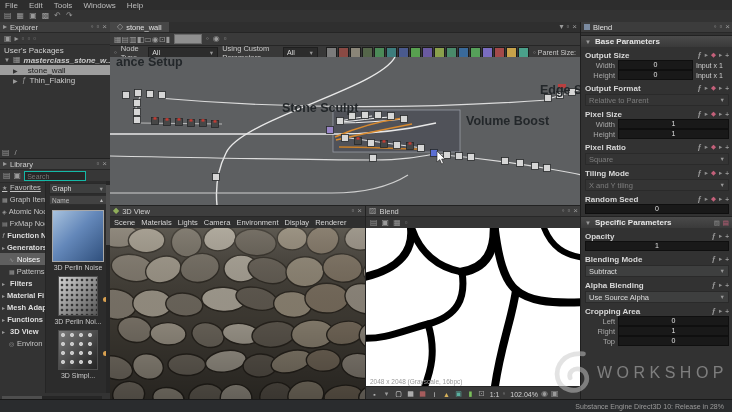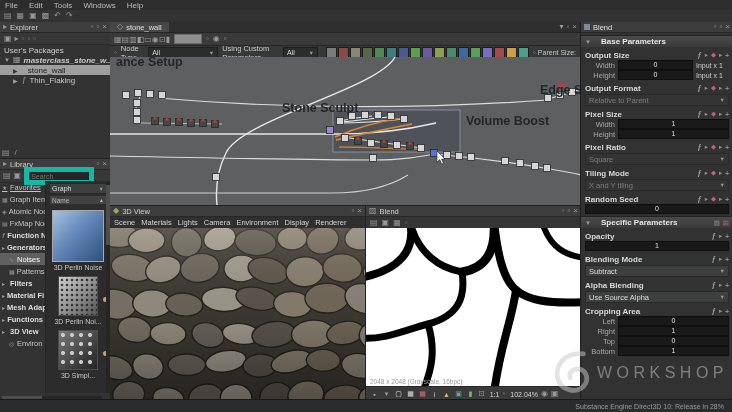--- a/index.html
+++ b/index.html
@@ -24,21 +24,21 @@
   .tree-row{height:10px;display:flex;align-items:center;gap:3px;padding:0 2px;font-size:8px;color:#c9c9c9;
             white-space:nowrap;overflow:hidden;}
   .tree-row.sel{background:#9e9e9e;color:#1c1c1c;}
   .tree-row .arrow{font-size:6px;color:#9a9a9a;width:6px;}
   .tree-row.sel .arrow{color:#333;}
   .exp-bottom{position:absolute;bottom:1px;left:2px;display:flex;gap:5px;color:#8a8a8a;font-size:7px;}
   
   .library-panel{position:absolute;left:0;top:158px;width:110px;height:242px;background:#333;
                  border-right:1px solid #222;border-top:1px solid #222;}
   .lib-toolbar{height:12px;display:flex;gap:3px;align-items:center;padding:0 3px;background:#373737;border-bottom:1px solid #2a2a2a;}
-  .search-input{width:56px;height:8px;background:#262626;border:5px solid #14b8a6;color:#cfcfcf;
+  .search-input{width:56px;height:8px;background:#262626;border:1px solid #14b8a6;color:#cfcfcf;
                 font-size:7px;padding:0 2px;font-family:inherit;}
   .lib-body{position:absolute;top:22px;bottom:8px;left:0;right:0;display:flex;}
   .lib-list{width:45px;overflow:hidden;}
   .lib-row{height:12px;display:flex;align-items:center;gap:2px;padding:0 2px;font-size:7.5px;
            color:#c5c5c5;white-space:nowrap;overflow:hidden;}
   .lib-row.bold{font-weight:bold;color:#dedede;}
   .lib-row.sel{background:#5f5f5f;color:#fff;}
   .lib-row .li-icon{font-size:6px;color:#969696;width:6px;}
   .lib-thumbs{flex:1;background:#2c2c2c;border-left:1px solid #252525;overflow:hidden;position:relative;}
   .scope-dd{margin:2px 3px 0 3px;height:9px;background:#3e3f3f;border:1px solid #2a2a2a;display:flex;
@@ -94,21 +94,21 @@
   .view2d-bottombar{position:absolute;left:0;right:0;bottom:0;height:14px;background:#3a3a3a;display:flex;
                     gap:3px;align-items:center;padding:0 4px;font-size:7px;border-top:1px solid #282828;}
   .v2icon{width:9px;height:9px;display:inline-flex;align-items:center;justify-content:center;font-size:7px;}
   .zoom-text{color:#d2d2d2;margin-left:2px;}
   
   .params-panel{position:absolute;left:580px;top:22px;width:152px;height:378px;background:#323232;
                 border-left:1px solid #1f1f1f;}
   .ptab{height:10px;background:#3c3c3c;display:flex;align-items:center;gap:3px;padding:0 3px;
         font-size:7.5px;color:#e0e0e0;border-bottom:1px solid #282828;}
   .ptab-icon{width:6px;height:6px;background:#7a8aa0;display:inline-block;}
-  .section{height:11px;background:linear-gradient(#4a4a4a,#3a3a3a);display:flex;align-items:center;gap:10px;
+  .section{height:11px;background:linear-gradient(#4a4a4a,#3a3a3a);display:flex;align-items:center;gap:4px;
            font-weight:bold;font-size:8px;color:#e6e6e6;padding:0 4px;margin-top:2px;border-top:1px solid #222;}
   .phead{display:flex;align-items:center;height:10px;padding:0 4px;font-weight:bold;font-size:8px;
          color:#d8d8d8;margin-top:3px;}
   .picons{margin-left:auto;display:flex;gap:3px;font-size:6.5px;color:#8f8f8f;align-items:center;}
   .pink{color:#c4607a;}
   .vrow{display:flex;align-items:center;height:10px;padding:0 4px;gap:3px;font-size:7.5px;}
   .vlabel{width:30px;text-align:right;color:#a9a9a9;white-space:nowrap;}
   .slider{flex:1;background:#191919;border:1px solid #0f0f0f;height:8px;line-height:8px;text-align:center;
           color:#e0e0e0;font-size:7px;}
   .suffix{color:#cfcfcf;font-size:7px;width:33px;white-space:nowrap;}
@@ -754,24 +754,20 @@
           <div class="slider">0</div>
         </div>
         <div class="vrow">
           <span class="vlabel">Right</span>
           <div class="slider">1</div>
         </div>
         <div class="vrow">
           <span class="vlabel">Top</span>
           <div class="slider">0</div>
         </div>
-        <div class="vrow">
-          <span class="vlabel">Bottom</span>
-          <div class="slider">1</div>
-        </div>
       </div>
   </div>
 
   <div class="watermark">
     <svg width="42" height="48" viewBox="0 0 44 50">
       <path d="M34,6 C14,4 4,18 7,32 C10,44 26,48 34,40 C40,34 38,24 30,22 C24,20.5 18,25 20,31" fill="none" stroke="#c9c9c9" stroke-width="5" stroke-linecap="round"></path>
     </svg>
     <div class="wm-text">
       <div class="l2">WORKSHOP</div>
     </div>

